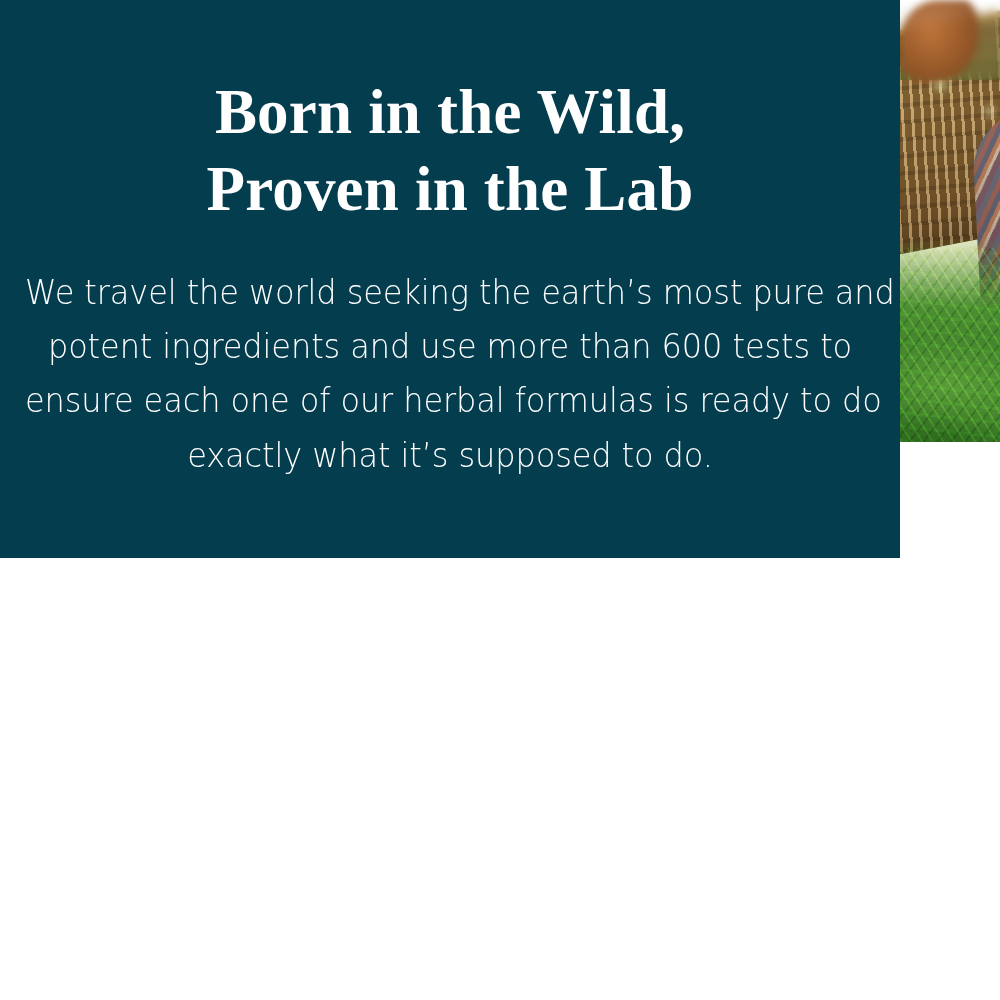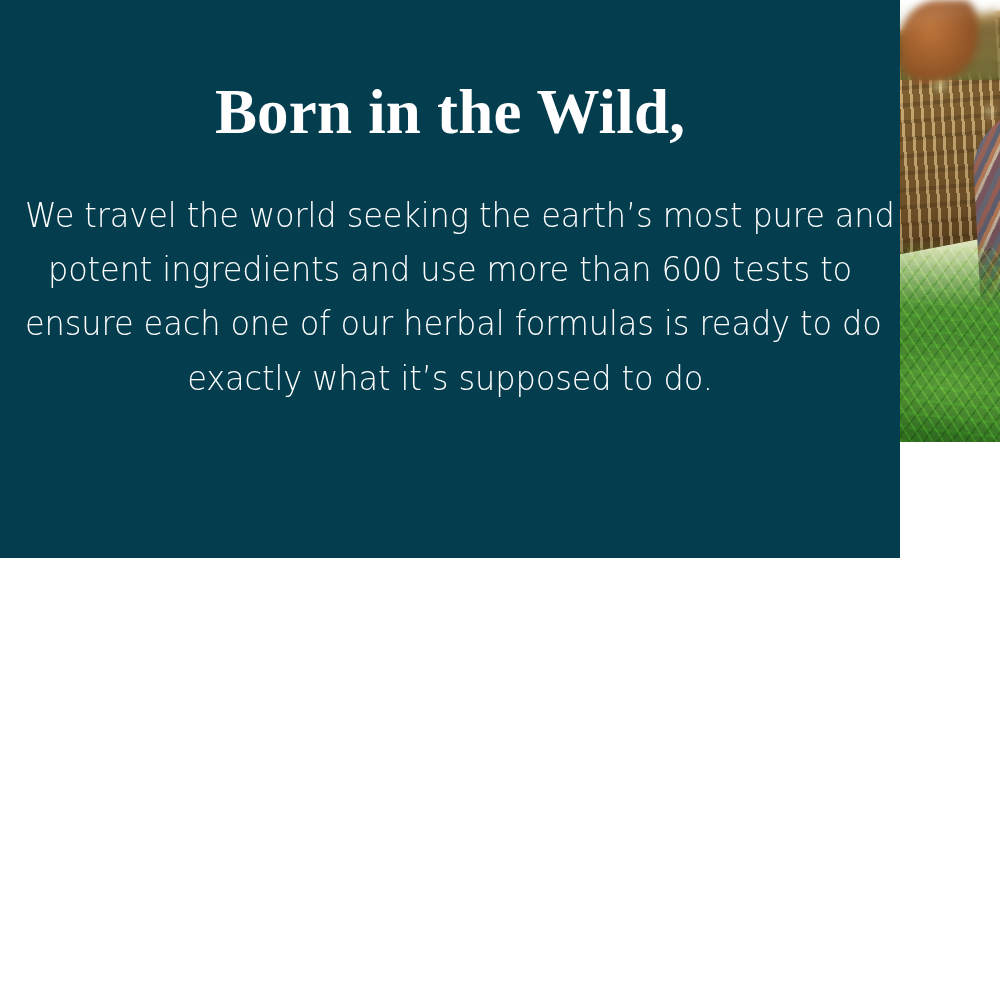--- a/index.html
+++ b/index.html
@@ -396,20 +396,21 @@
 </style>
 </head>
 <body>
 
 <div class="banner">
 
   <section class="hero">
 
     <h1 class="headline">
       <span class="hl-line">Born in the Wild,</span>
+      <span class="hl-line">Proven in the Lab</span>
     </h1>
 
     <p class="subcopy">
       <span class="sc-line">We travel the world seeking the earth’s most pure and</span>
       <span class="sc-line">potent ingredients and use more than 600 tests to</span>
       <span class="sc-line">ensure each one of our herbal formulas is ready to do</span>
       <span class="sc-line">exactly what it’s supposed to do.</span>
     </p>
 
   </section>

